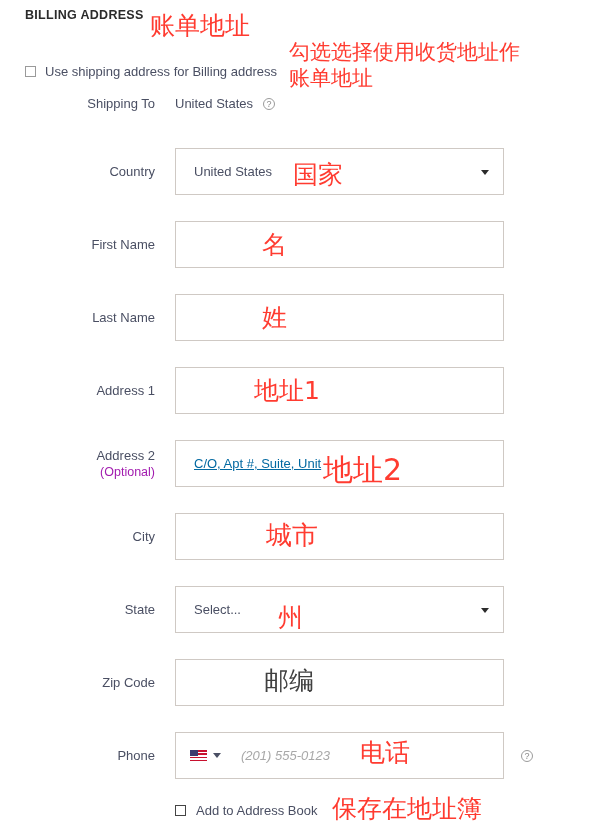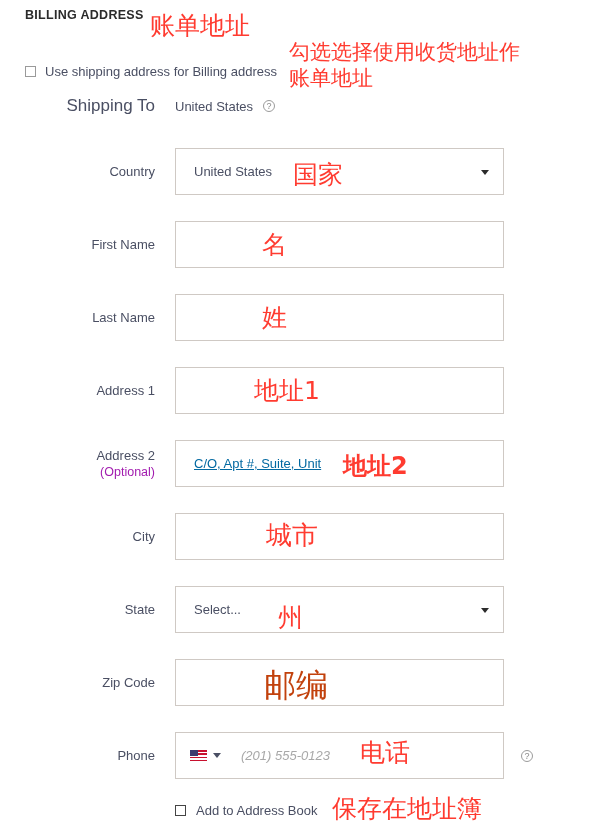--- a/index.html
+++ b/index.html
@@ -32,21 +32,21 @@
   .cbox.dark { border-color: #444; width:11px; height:11px; }
   .top-check-label { font-size: 13px; color: #4a4f63; }
 
   
   .shipto-row {
     position: absolute; left: 0; top: 96px;
     display: flex; align-items: center;
   }
   .shipto-label {
     width: 155px; text-align: right;
-    font-size: 17px; color: #4a4f63;
+    font-size: 13px; color: #4a4f63;
   }
   .shipto-value {
     margin-left: 20px;
     font-size: 13px; color: #4a4f63;
   }
   .help-icon {
     margin-left: 10px;
     width: 12px; height: 12px; border-radius: 50%;
     border: 1px solid #9b9b9b; color: #8a8a8a;
     font-size: 9px; line-height: 10px; text-align: center;
@@ -238,21 +238,21 @@
   </div>
 
   <div id="anno-layer">
       <div class="anno" style="left: 150px; top: 11px; font-size: 25px; color: rgb(255, 59, 48);">账单地址</div>
       <div class="anno" style="left: 289px; top: 40px; font-size: 21px; color: rgb(255, 59, 48);">勾选选择使用收货地址作
 账单地址</div>
       <div class="anno" style="left: 293px; top: 160px; font-size: 25px; color: rgb(255, 59, 48);">国家</div>
       <div class="anno" style="left: 262px; top: 230px; font-size: 25px; color: rgb(255, 59, 48);">名</div>
       <div class="anno" style="left: 262px; top: 303px; font-size: 25px; color: rgb(255, 59, 48);">姓</div>
       <div class="anno" style="left: 254px; top: 376px; font-size: 25px; color: rgb(255, 59, 48);">地址1</div>
-      <div class="anno" style="left: 343px; top: 452px; font-size: 24px; color: rgb(255, 59, 48); font-weight: bold;">地址2</div>
+      <div class="anno" style="left: 323px; top: 452px; font-size: 30px; color: rgb(255, 59, 48);">地址2</div>
       <div class="anno" style="left: 266px; top: 520px; font-size: 26px; color: rgb(255, 59, 48);">城市</div>
       <div class="anno" style="left: 278px; top: 603px; font-size: 25px; color: rgb(255, 59, 48);">州</div>
-      <div class="anno" style="left: 264px; top: 666px; font-size: 32px; color: #c2410c;">邮编</div>
+      <div class="anno" style="left: 264px; top: 666px; font-size: 25px; color: #404040;">邮编</div>
       <div class="anno" style="left: 360px; top: 738px; font-size: 25px; color: rgb(255, 59, 48);">电话</div>
       <div class="anno" style="left: 332px; top: 794px; font-size: 25px; color: rgb(255, 59, 48);">保存在地址簿</div>
     </div>
 
 </div>
 
 </body></html>

